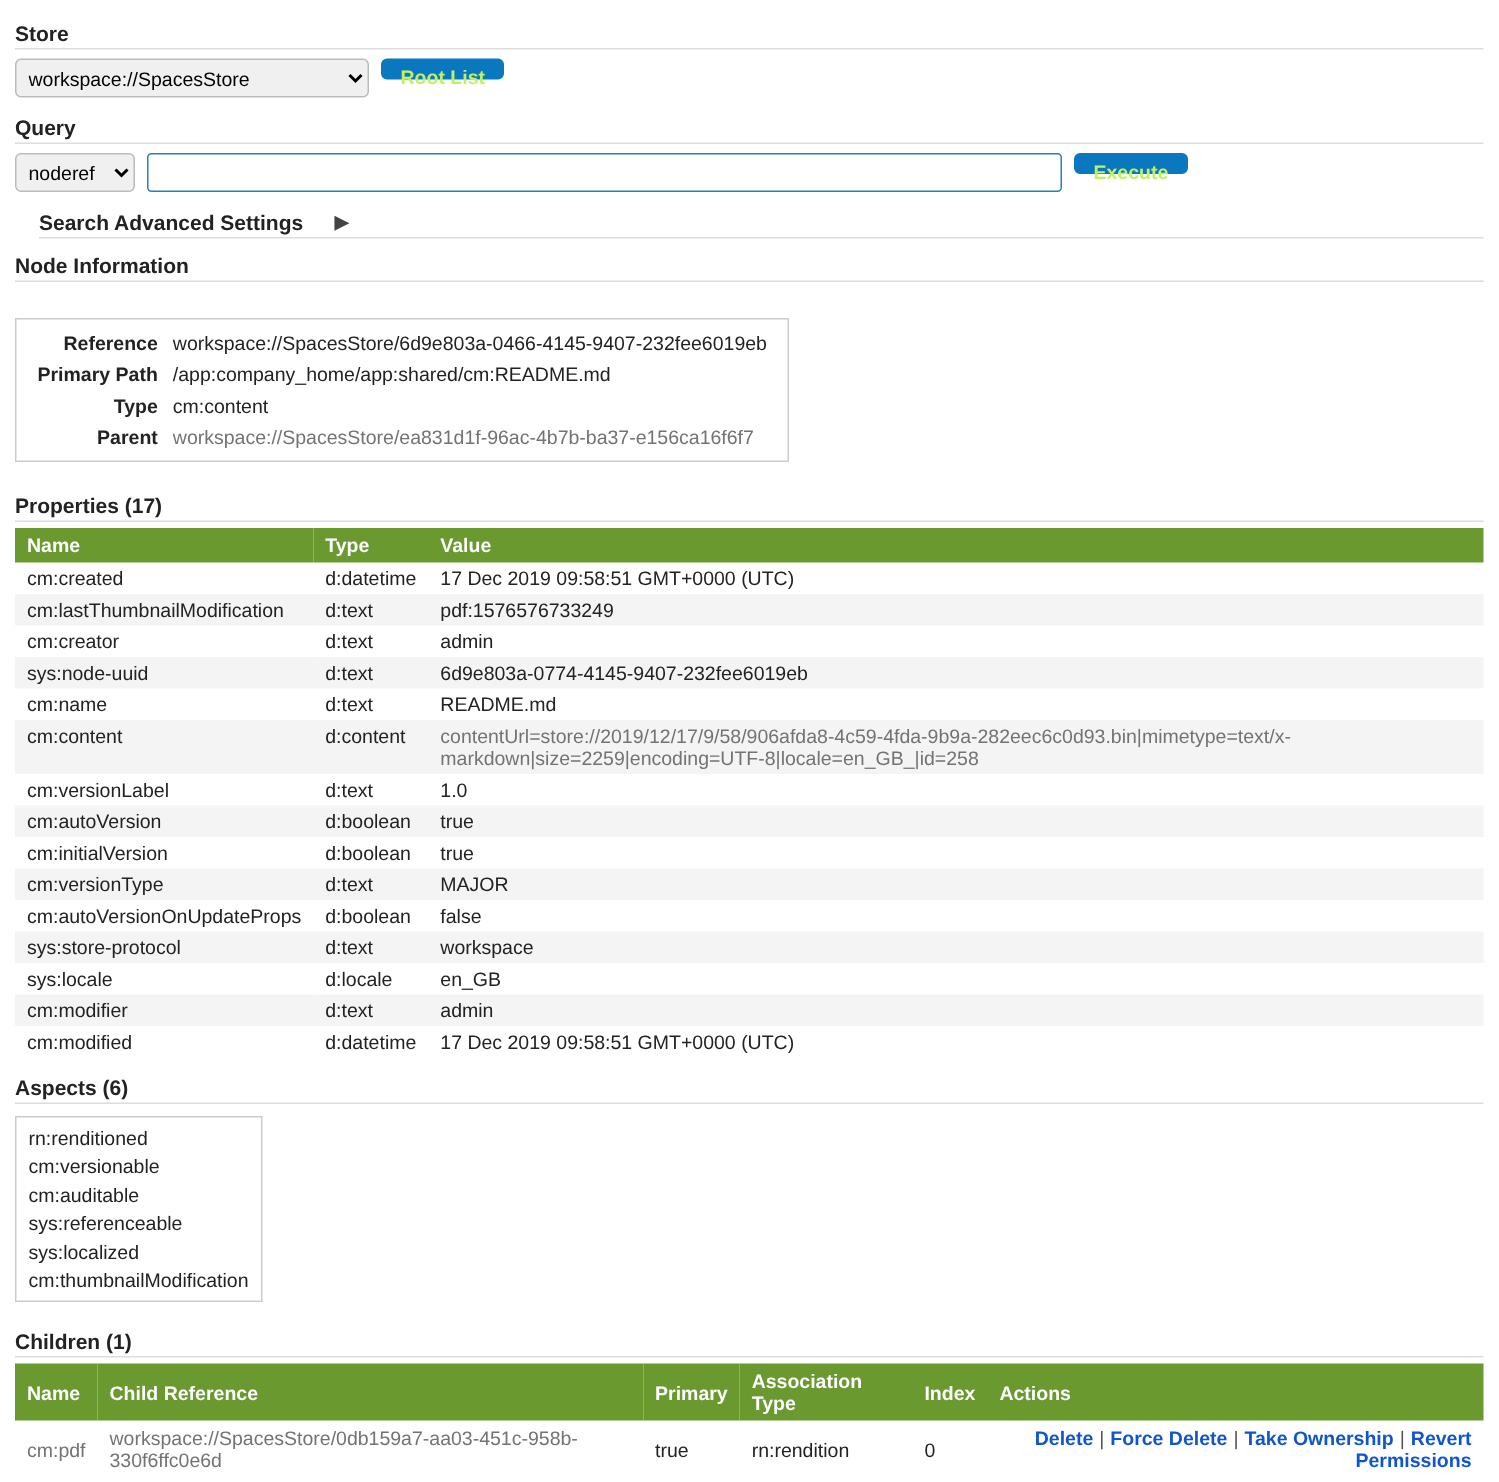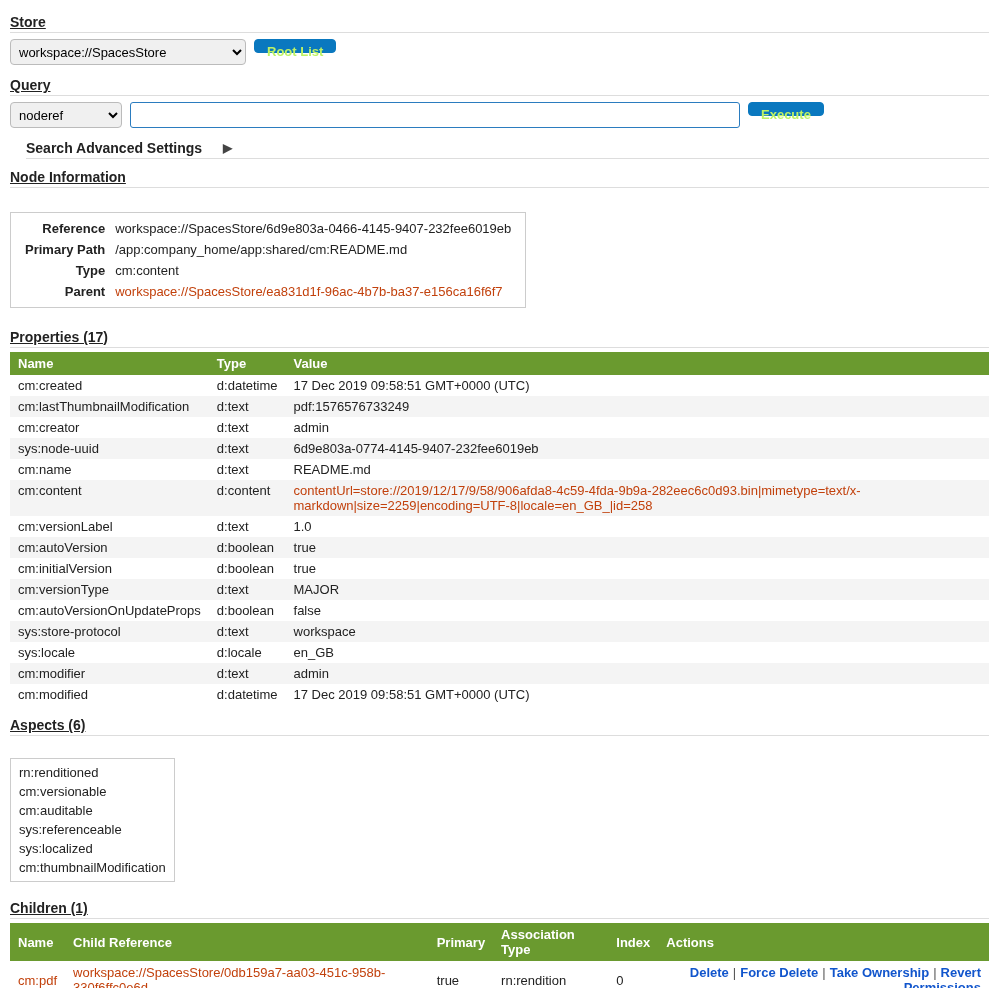--- a/index.html
+++ b/index.html
@@ -10,38 +10,37 @@
     margin: 0;
     padding: 8px 10px;
     background: #fff;
   }
   h3.section-title {
     font-size: 14px;
     font-weight: 700;
     margin: 6px 0 4px 0;
     padding-bottom: 2px;
     border-bottom: 1px solid #ddd;
-    text-decoration: underline;
   }
   .row {
     display: flex;
     align-items: flex-start;
     gap: 8px;
     margin: 6px 0 12px 0;
   }
   select {
     font-size: 13px;
     padding: 3px 4px;
     background: #f0f0f0;
     border: 1px solid #bbb;
     border-radius: 4px;
     height: 26px;
   }
   .store-select { width: 236px; }
-  .query-type-select { width: 112px; }
+  .query-type-select { width: 80px; }
   input[type=text] {
     font-size: 13px;
     padding: 4px 6px;
     border: 1px solid #2b7cbf;
     border-radius: 3px;
     height: 26px;
     outline: none;
   }
   .query-input { flex: 0 0 610px; }
   .btn {
@@ -79,21 +78,21 @@
   .info-box table td {
     padding: 2px 4px;
     vertical-align: top;
     font-size: 13px;
   }
   .info-box td.lbl {
     text-align: right;
     font-weight: 700;
     white-space: nowrap;
   }
-  a.link { color: #c2410c; text-decoration: none; cursor: pointer; }
+  a.link { color: #737373; text-decoration: none; cursor: pointer; }
 
   table.data-table {
     width: 100%;
     border-collapse: collapse;
     margin: 4px 0 12px 0;
   }
   table.data-table thead th {
     background: #6a9a2f;
     color: #fff;
     font-weight: 700;
@@ -105,21 +104,21 @@
     padding: 3px 8px;
     font-size: 13px;
     vertical-align: top;
   }
   table.data-table tbody tr:nth-child(even) td { background: #f4f4f4; }
 
   .aspects-box {
     display: inline-block;
     border: 1px solid #ccc;
     padding: 4px 8px;
-    margin: 18px 0 12px 0;
+    margin: 4px 0 12px 0;
   }
   .aspects-box div { padding: 2px 0; }
 
   .children-table { width: 100%; border-collapse: collapse; margin-top: 4px; }
   .children-table thead th {
     background: #6a9a2f;
     color: #fff;
     font-weight: 700;
     text-align: left;
     padding: 4px 8px;

